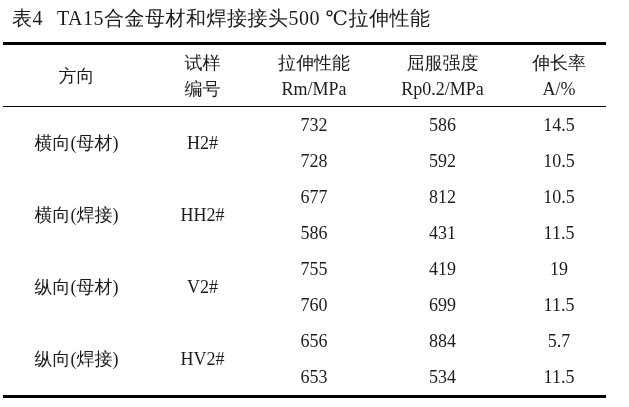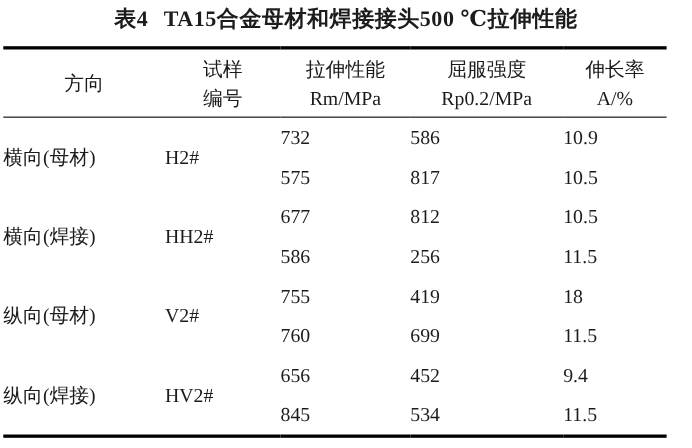--- a/index.html
+++ b/index.html
@@ -5,26 +5,27 @@
   html, body { margin: 0; padding: 0; }
   body {
     width: 629px; height: 407px;
     background: #ffffff;
     color: #1c1c1c;
     font-family: "Liberation Serif", "DejaVu Serif", serif;
     overflow: hidden;
   }
   .caption {
     margin-top: 5px;
-    text-align: center;
-    font-weight: bold;
+    text-align: left;
+    font-weight: normal;
     font-size: 20px;
     line-height: 27px;
     letter-spacing: 0.5px;
     white-space: nowrap;
+    margin-left: 12px;
   }
   .caption .cap-label { margin-right: 14px; }
   table.tensile {
     border-collapse: collapse;
     table-layout: fixed;
     width: 603px;
     margin: 10px 0 0 3px;
     border-top: 3.5px solid #000;
     border-bottom: 3.5px solid #000;
   }
@@ -35,21 +36,21 @@
     height: 61px;
     padding: 0;
     text-align: center;
     vertical-align: middle;
   }
   table.tensile thead th .hl { display: block; line-height: 26px; }
   table.tensile tbody td {
     font-size: 18px;
     height: 36px;
     padding: 0;
-    text-align: left;
+    text-align: center;
     vertical-align: middle;
   }
 </style>
 </head>
 <body>
 
 <div class="caption">
   <span class="cap-label">表4</span><span>TA15合金母材和焊接接头500 ℃拉伸性能</span>
 </div>
 
@@ -83,60 +84,60 @@
           <span class="hl">A/%</span>
         </th>
     </tr>
   </thead>
   <tbody>
     <tr>
       <td rowspan="2">横向(母材)</td>
       <td rowspan="2">H2#</td>
       <td>732</td>
       <td>586</td>
-      <td>10.9</td>
+      <td>14.5</td>
     </tr>
     <tr>
-      <td>575</td>
-      <td>817</td>
+      <td>728</td>
+      <td>592</td>
       <td>10.5</td>
     </tr>
 
     <tr>
       <td rowspan="2">横向(焊接)</td>
       <td rowspan="2">HH2#</td>
       <td>677</td>
       <td>812</td>
       <td>10.5</td>
     </tr>
     <tr>
       <td>586</td>
-      <td>256</td>
+      <td>431</td>
       <td>11.5</td>
     </tr>
 
     <tr>
       <td rowspan="2">纵向(母材)</td>
       <td rowspan="2">V2#</td>
       <td>755</td>
       <td>419</td>
-      <td>18</td>
+      <td>19</td>
     </tr>
     <tr>
       <td>760</td>
       <td>699</td>
       <td>11.5</td>
     </tr>
 
     <tr>
       <td rowspan="2">纵向(焊接)</td>
       <td rowspan="2">HV2#</td>
       <td>656</td>
-      <td>452</td>
-      <td>9.4</td>
+      <td>884</td>
+      <td>5.7</td>
     </tr>
     <tr>
-      <td>845</td>
+      <td>653</td>
       <td>534</td>
       <td>11.5</td>
     </tr>
   </tbody>
 </table>
 
 </body></html>

